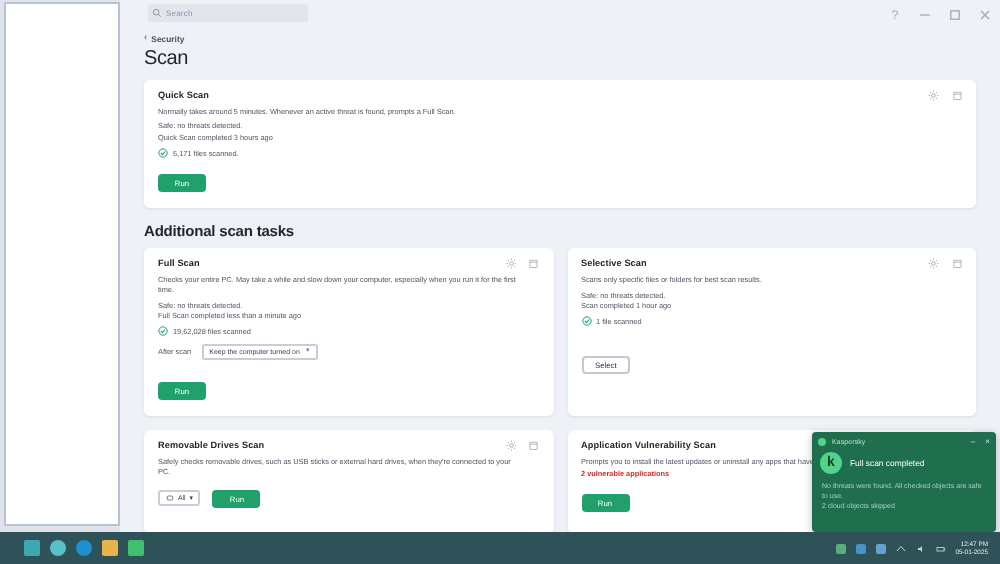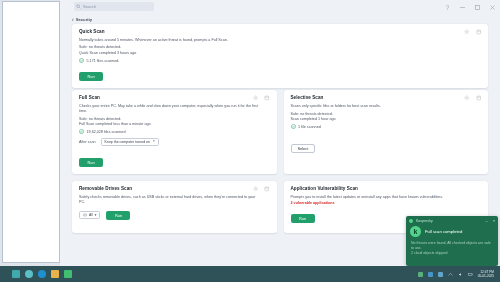--- a/index.html
+++ b/index.html
@@ -254,20 +254,21 @@
     </div>
   </div>
 
   <div id="page">
 
     <div class="breadcrumb">
       <span class="chev">‹</span>
       <span>Security</span>
     </div>
 
+    <div class="page-title">Scan</div>
 
     <div class="card card-quick">
       <div class="card-icons">
         <svg viewBox="0 0 12 12">
           <circle cx="6" cy="6" r="2" fill="none" stroke="#4e5563" stroke-width="1.1"></circle>
           <path d="M6 0.6 L6 2.2 M6 9.8 L6 11.4 M0.6 6 L2.2 6 M9.8 6 L11.4 6 M2.2 2.2 L3.3 3.3 M8.7 8.7 L9.8 9.8 M9.8 2.2 L8.7 3.3 M3.3 8.7 L2.2 9.8" stroke="#4e5563" stroke-width="1.1"></path>
         </svg>
         <svg viewBox="0 0 12 12">
           <rect x="2" y="2.4" width="8" height="8" rx="1" fill="none" stroke="#4e5563" stroke-width="1.1"></rect>
           <line x1="2" y1="4.6" x2="10" y2="4.6" stroke="#4e5563" stroke-width="1.1"></line>
@@ -283,20 +284,21 @@
         <svg class="check-circle" viewBox="0 0 12 12">
           <circle cx="6" cy="6" r="5" fill="none" stroke="#22a06b" stroke-width="1.2"></circle>
           <path d="M3.4 6.2 L5.2 8 L8.7 4.2" fill="none" stroke="#22a06b" stroke-width="1.3"></path>
         </svg>
         <span class="status-text">5,171 files scanned.</span>
       </div>
 
       <button class="btn" style="margin-top:3px;">Run</button>
     </div>
 
+    <div class="section-title">Additional scan tasks</div>
 
     <div class="grid-two">
 
       <div class="card card-full">
         <div class="card-icons">
           <svg viewBox="0 0 12 12">
             <circle cx="6" cy="6" r="2" fill="none" stroke="#4e5563" stroke-width="1.1"></circle>
             <path d="M6 0.6 L6 2.2 M6 9.8 L6 11.4 M0.6 6 L2.2 6 M9.8 6 L11.4 6 M2.2 2.2 L3.3 3.3 M8.7 8.7 L9.8 9.8 M9.8 2.2 L8.7 3.3 M3.3 8.7 L2.2 9.8" stroke="#4e5563" stroke-width="1.1"></path>
           </svg>
           <svg viewBox="0 0 12 12">

